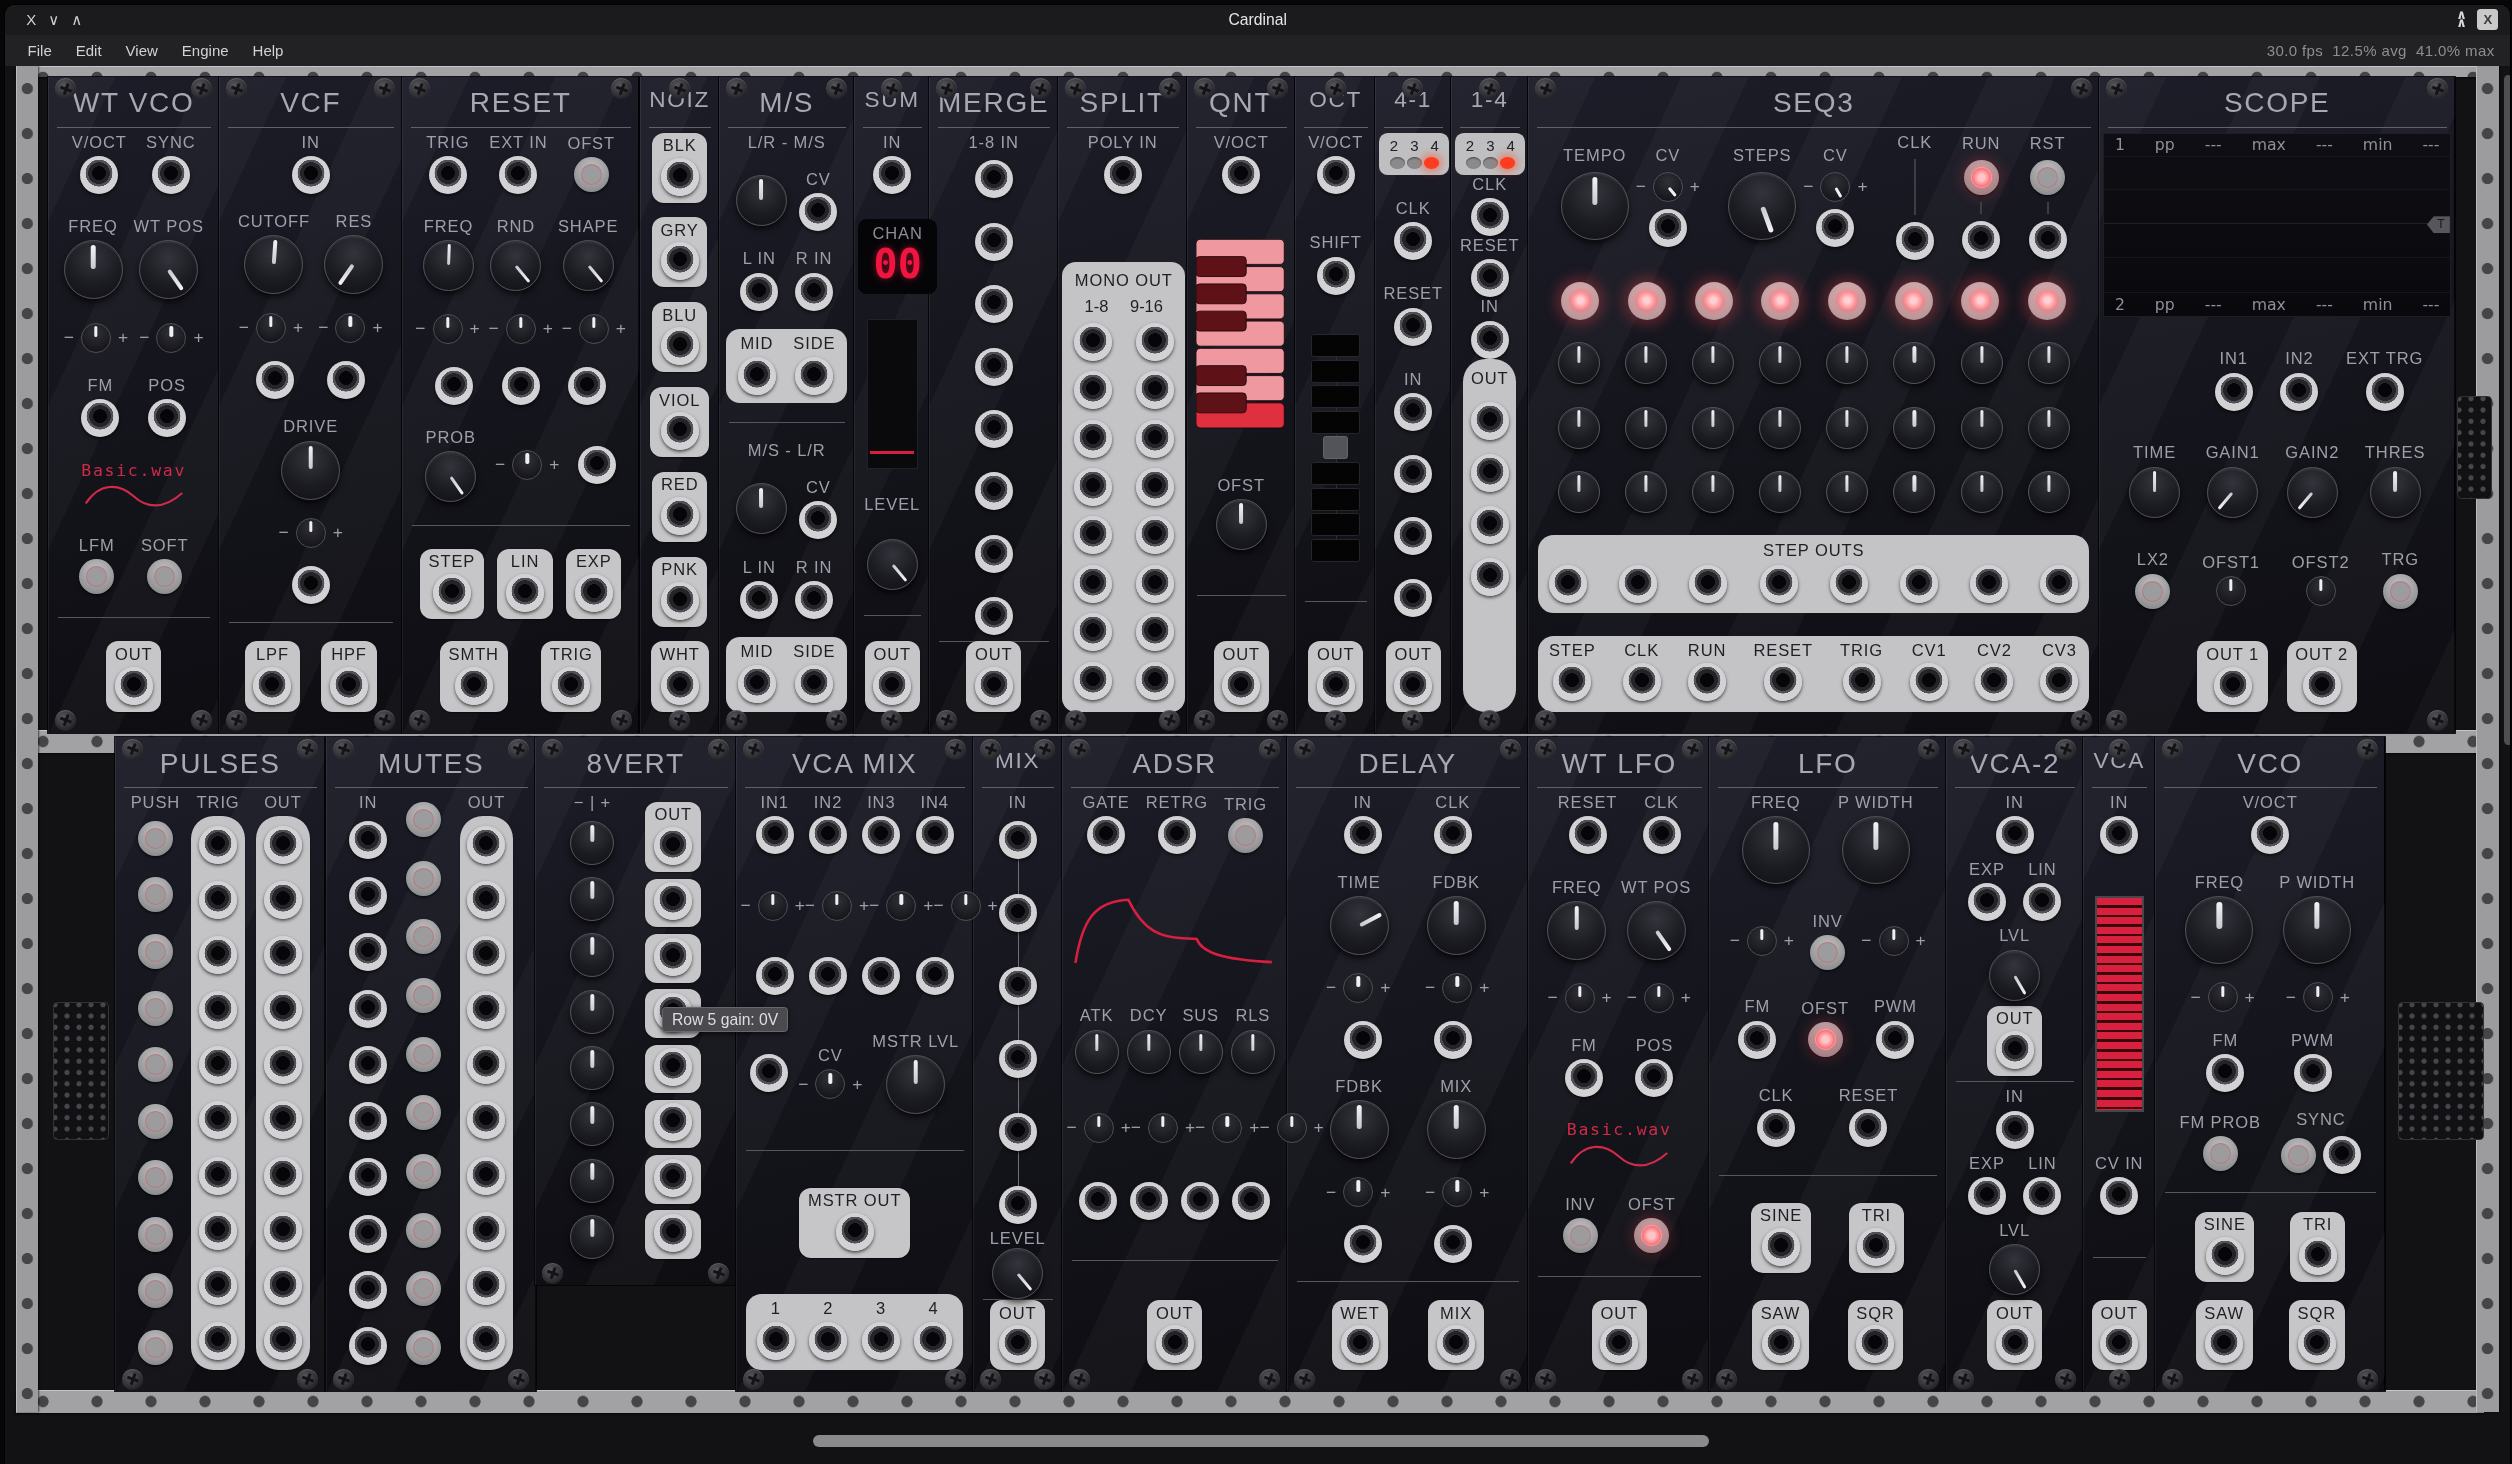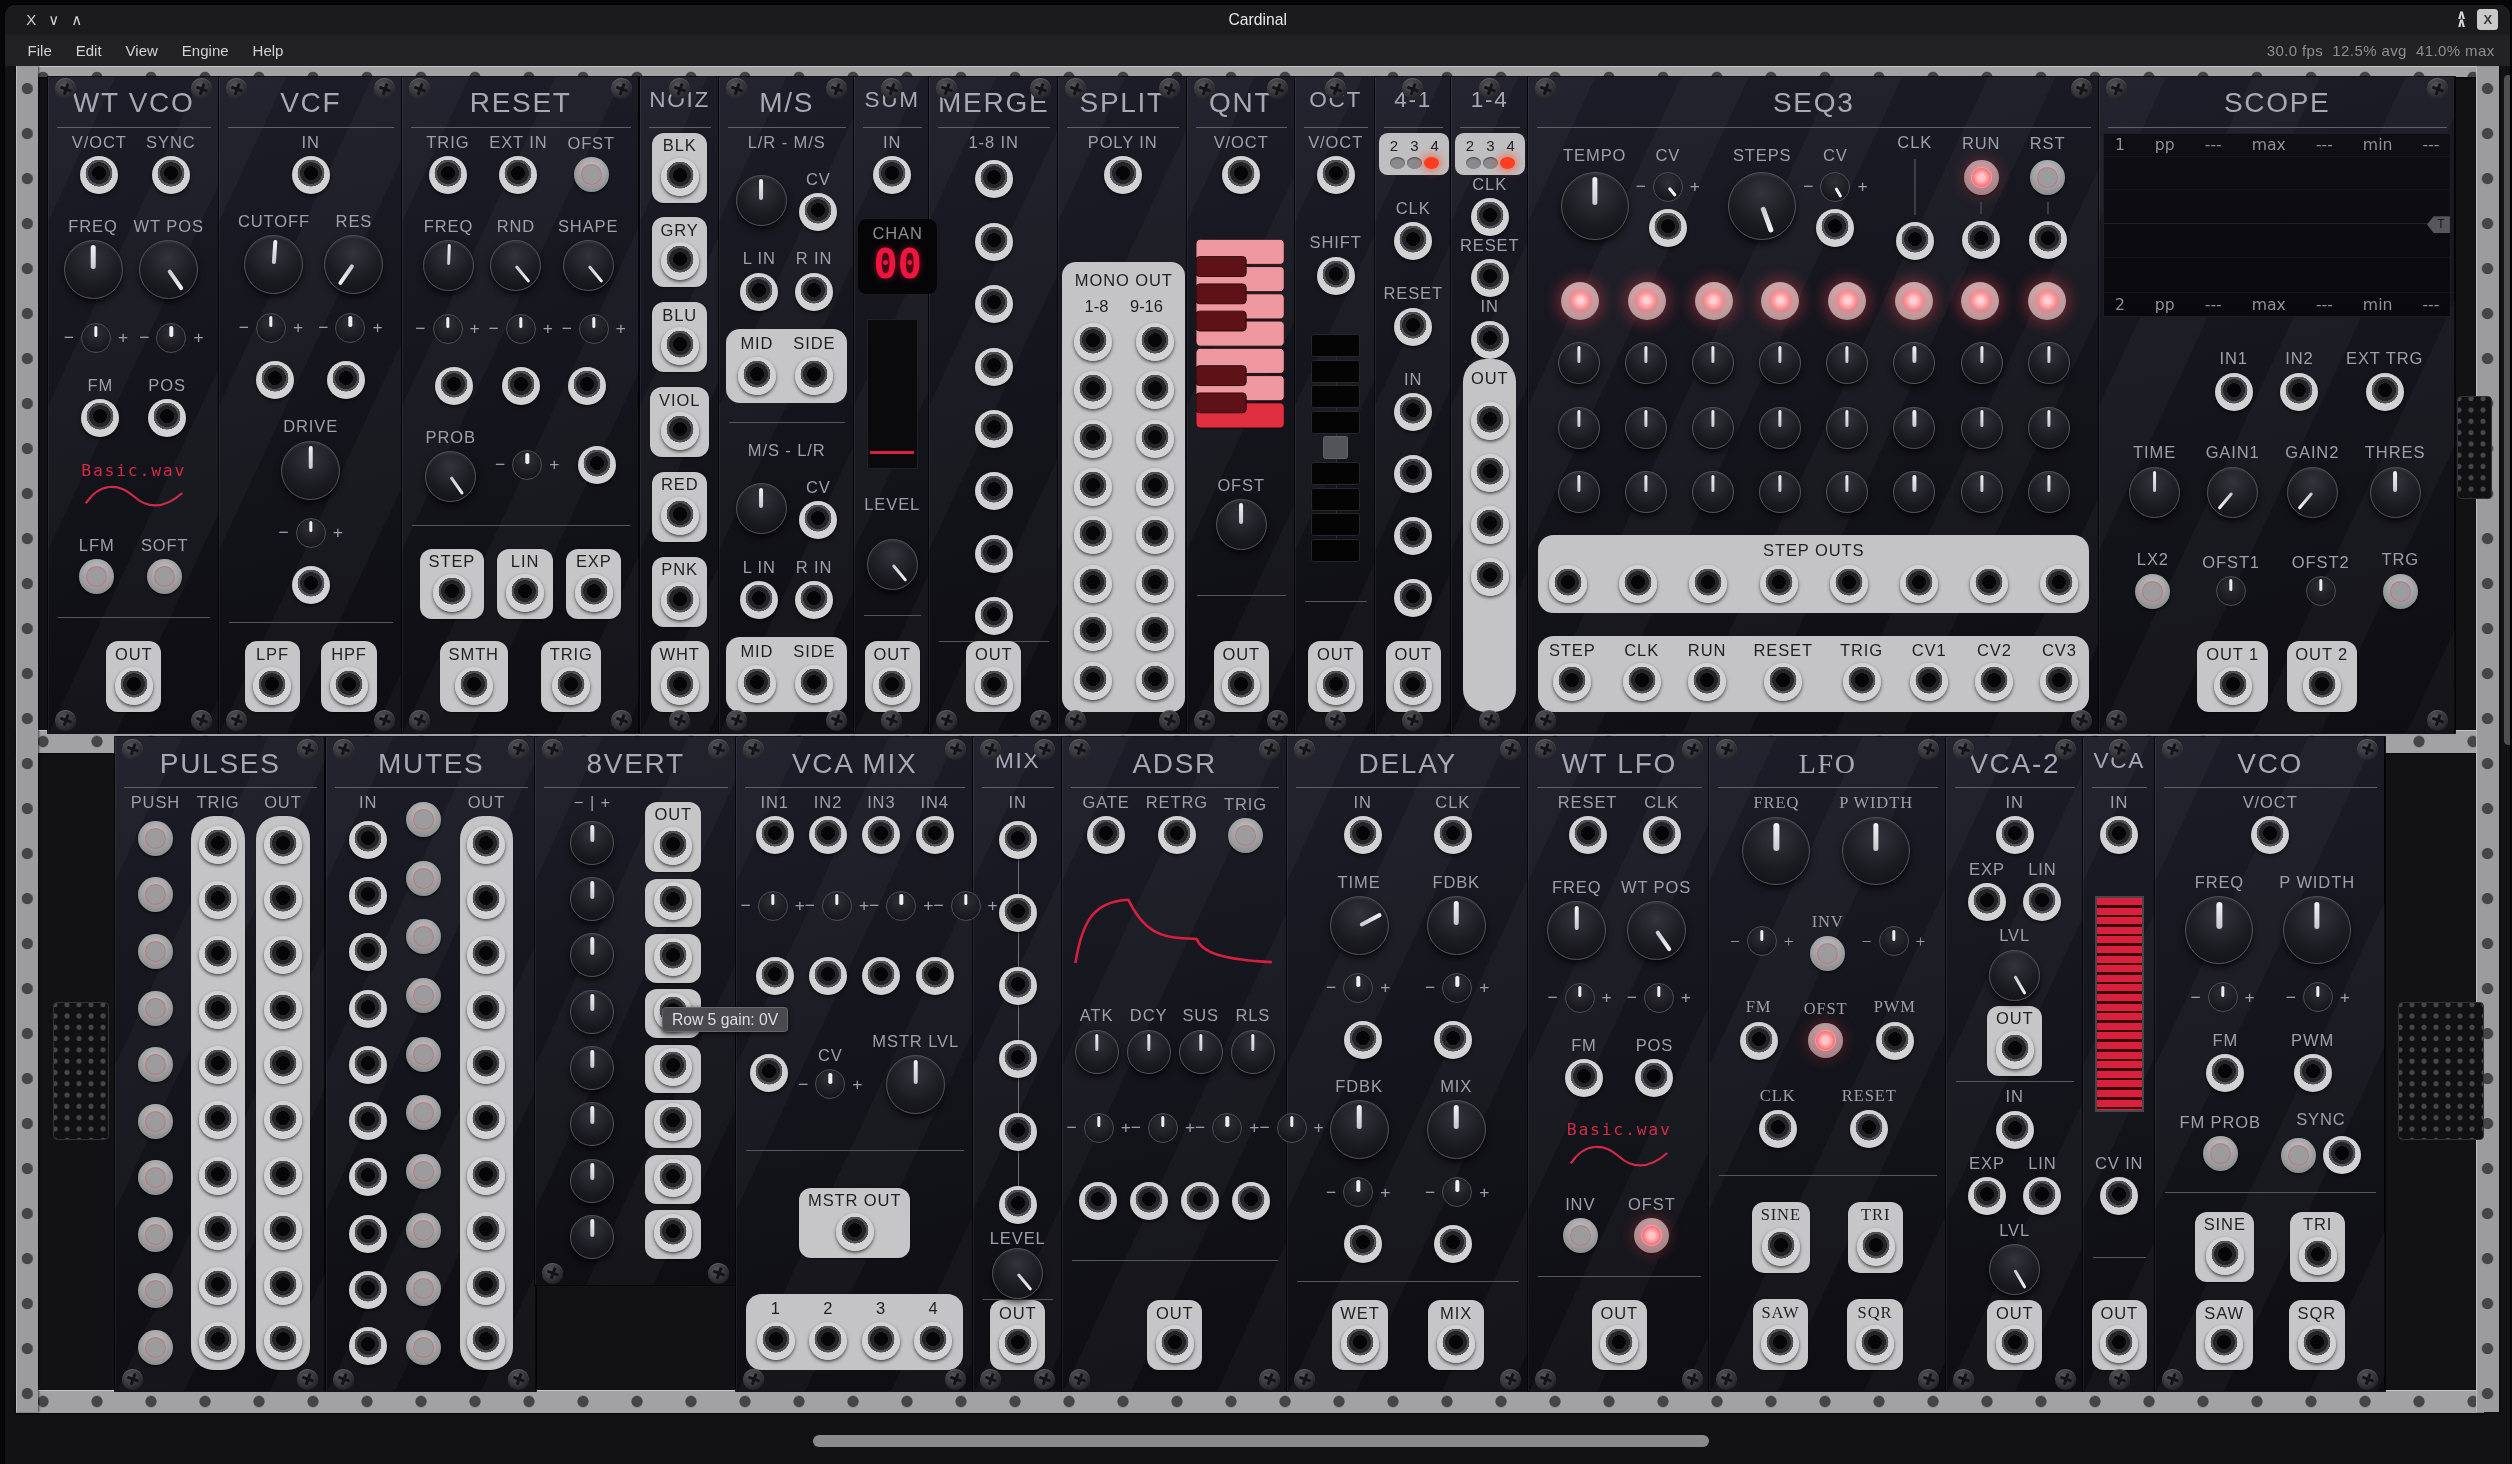--- a/index.html
+++ b/index.html
@@ -1957,21 +1957,21 @@
             <div class="hrline"></div>
           </div>
           <div class="r">
             <div class="pad">
               <span class="plbl">OUT</span>
               <div class="jack"></div>
             </div>
           </div>
         </div>
       </div>
-      <div class="module" style="left: 1704px; top: 671px; width: 237px; height: 654px; font-family: Liberation Serif, serif;">
+      <div class="module" style="left: 1704px; top: 671px; width: 237px; height: 654px;">
         <div class="mod-title">LFO</div>
         <div class="mod-hr"></div>
         <div class="screw" style="top: 1.7px; left: 7px;"></div>
         <div class="screw" style="top: 1.7px; right: 7px;"></div>
         <div class="screw" style="bottom: 1.7px; left: 7px;"></div>
         <div class="screw" style="bottom: 1.7px; right: 7px;"></div>
         <div class="mod-content">
           <div class="r">
             <div class="ctl">
               <span class="lbl">FREQ</span>

